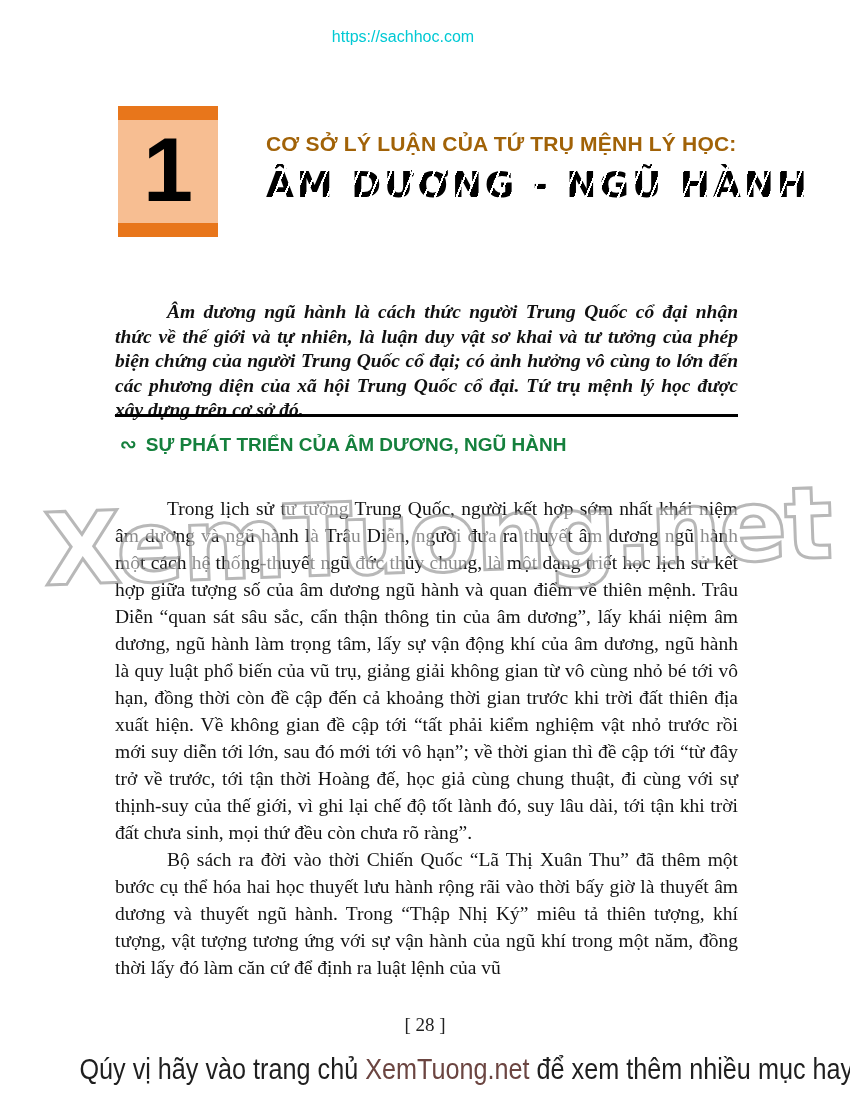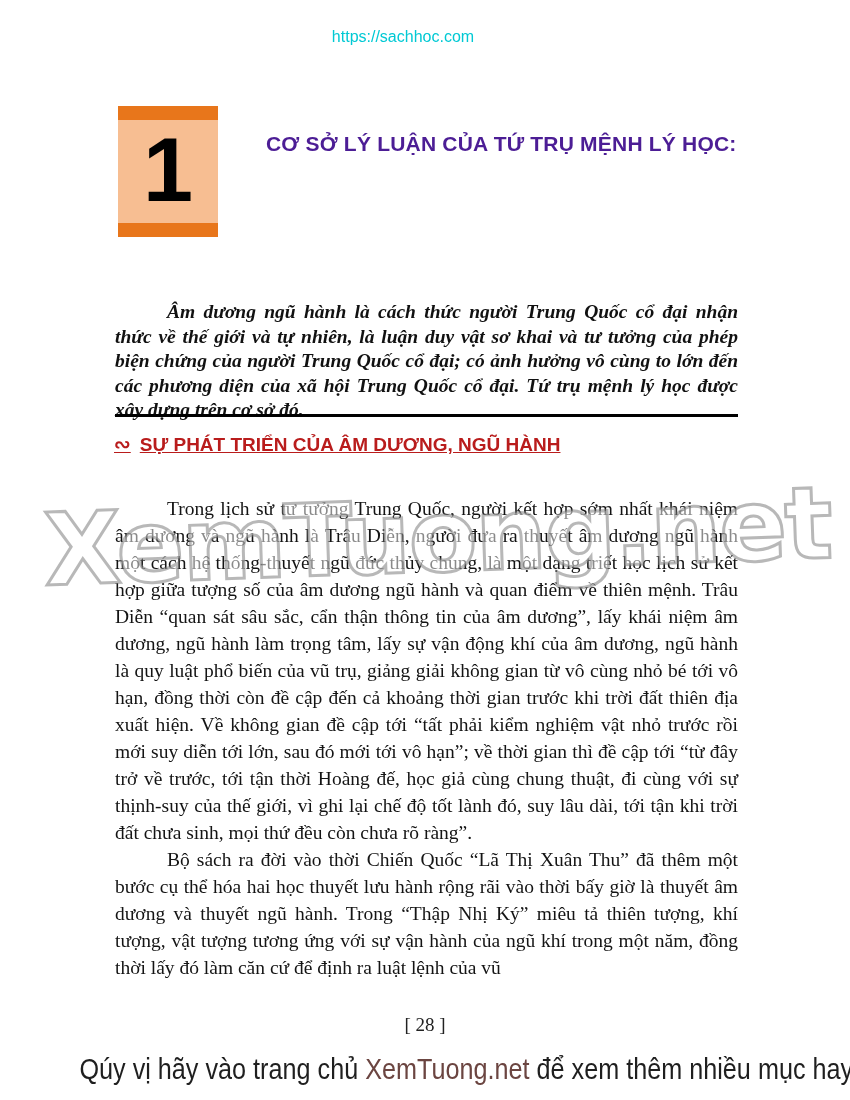--- a/index.html
+++ b/index.html
@@ -26,21 +26,21 @@
   .badge-num {
     flex: 1; display: flex; align-items: center; justify-content: center;
     font-family: "Liberation Sans", sans-serif;
     font-weight: bold; font-size: 90px; color: #000; line-height: 1;
     padding-bottom: 4px;
   }
 
   .titles { margin-left: 48px; padding-top: 26px; }
   .title1 {
     font-family: "Liberation Sans", sans-serif;
-    font-weight: bold; font-size: 21px; color: #4c1d95;
+    font-weight: bold; font-size: 21px; color: #a16207;
     letter-spacing: 0.2px; white-space: nowrap;
   }
   .title2 {
     margin-top: 8px;
     font-family: "DejaVu Sans", sans-serif;
     font-weight: 900; font-size: 36px; letter-spacing: 3px;
     color: #000; white-space: nowrap;
   }
   @supports (-webkit-background-clip: text) {
     .title2 {
@@ -58,25 +58,24 @@
     color: #111;
     margin-top: 36px;
   }
 
   .rule {
     position: absolute; top: 414px; left: 115px; width: 623px;
     height: 3px; background: #000; border: none;
   }
 
   .section-heading {
-    position: absolute; top: 432px; left: 114px;
+    position: absolute; top: 432px; left: 120px;
     font-family: "Liberation Sans", sans-serif;
-    font-weight: bold; font-size: 19px; color: #b91c1c;
+    font-weight: bold; font-size: 19px; color: #15803d;
     white-space: nowrap;
-    text-decoration: underline;
   }
   .ornament { font-family: "DejaVu Sans", sans-serif; font-weight: bold; margin-right: 9px; font-size: 20px; }
 
   .body-block { position: absolute; top: 468px; left: 115px; width: 623px; margin-top: 27px; }
   .body-block p {
     font-size: 19.5px; line-height: 27px;
     text-align: justify; text-indent: 52px;
     color: #141414;
   }
 
@@ -116,20 +115,21 @@
 <div class="top-link">https://sachhoc.com</div>
 
 <div class="chapter-row">
   <div class="badge">
     <div class="badge-bar"></div>
     <div class="badge-num">1</div>
     <div class="badge-bar"></div>
   </div>
   <div class="titles">
     <div class="title1">CƠ SỞ LÝ LUẬN CỦA TỨ TRỤ MỆNH LÝ HỌC:</div>
+    <div class="title2">ÂM DƯƠNG - NGŨ HÀNH</div>
   </div>
 </div>
 
 <p class="intro">Âm dương ngũ hành là cách thức người Trung Quốc cổ đại nhận thức về thế giới và tự nhiên, là luận duy vật sơ khai và tư tưởng của phép biện chứng của người Trung Quốc cổ đại; có ảnh hưởng vô cùng to lớn đến các phương diện của xã hội Trung Quốc cổ đại. Tứ trụ mệnh lý học được xây dựng trên cơ sở đó.</p>
 
 <div class="rule"></div>
 
 <h2 class="section-heading"><span class="ornament">∾</span><span>SỰ PHÁT TRIỂN CỦA ÂM DƯƠNG, NGŨ HÀNH</span></h2>
 
 <div class="body-block">

